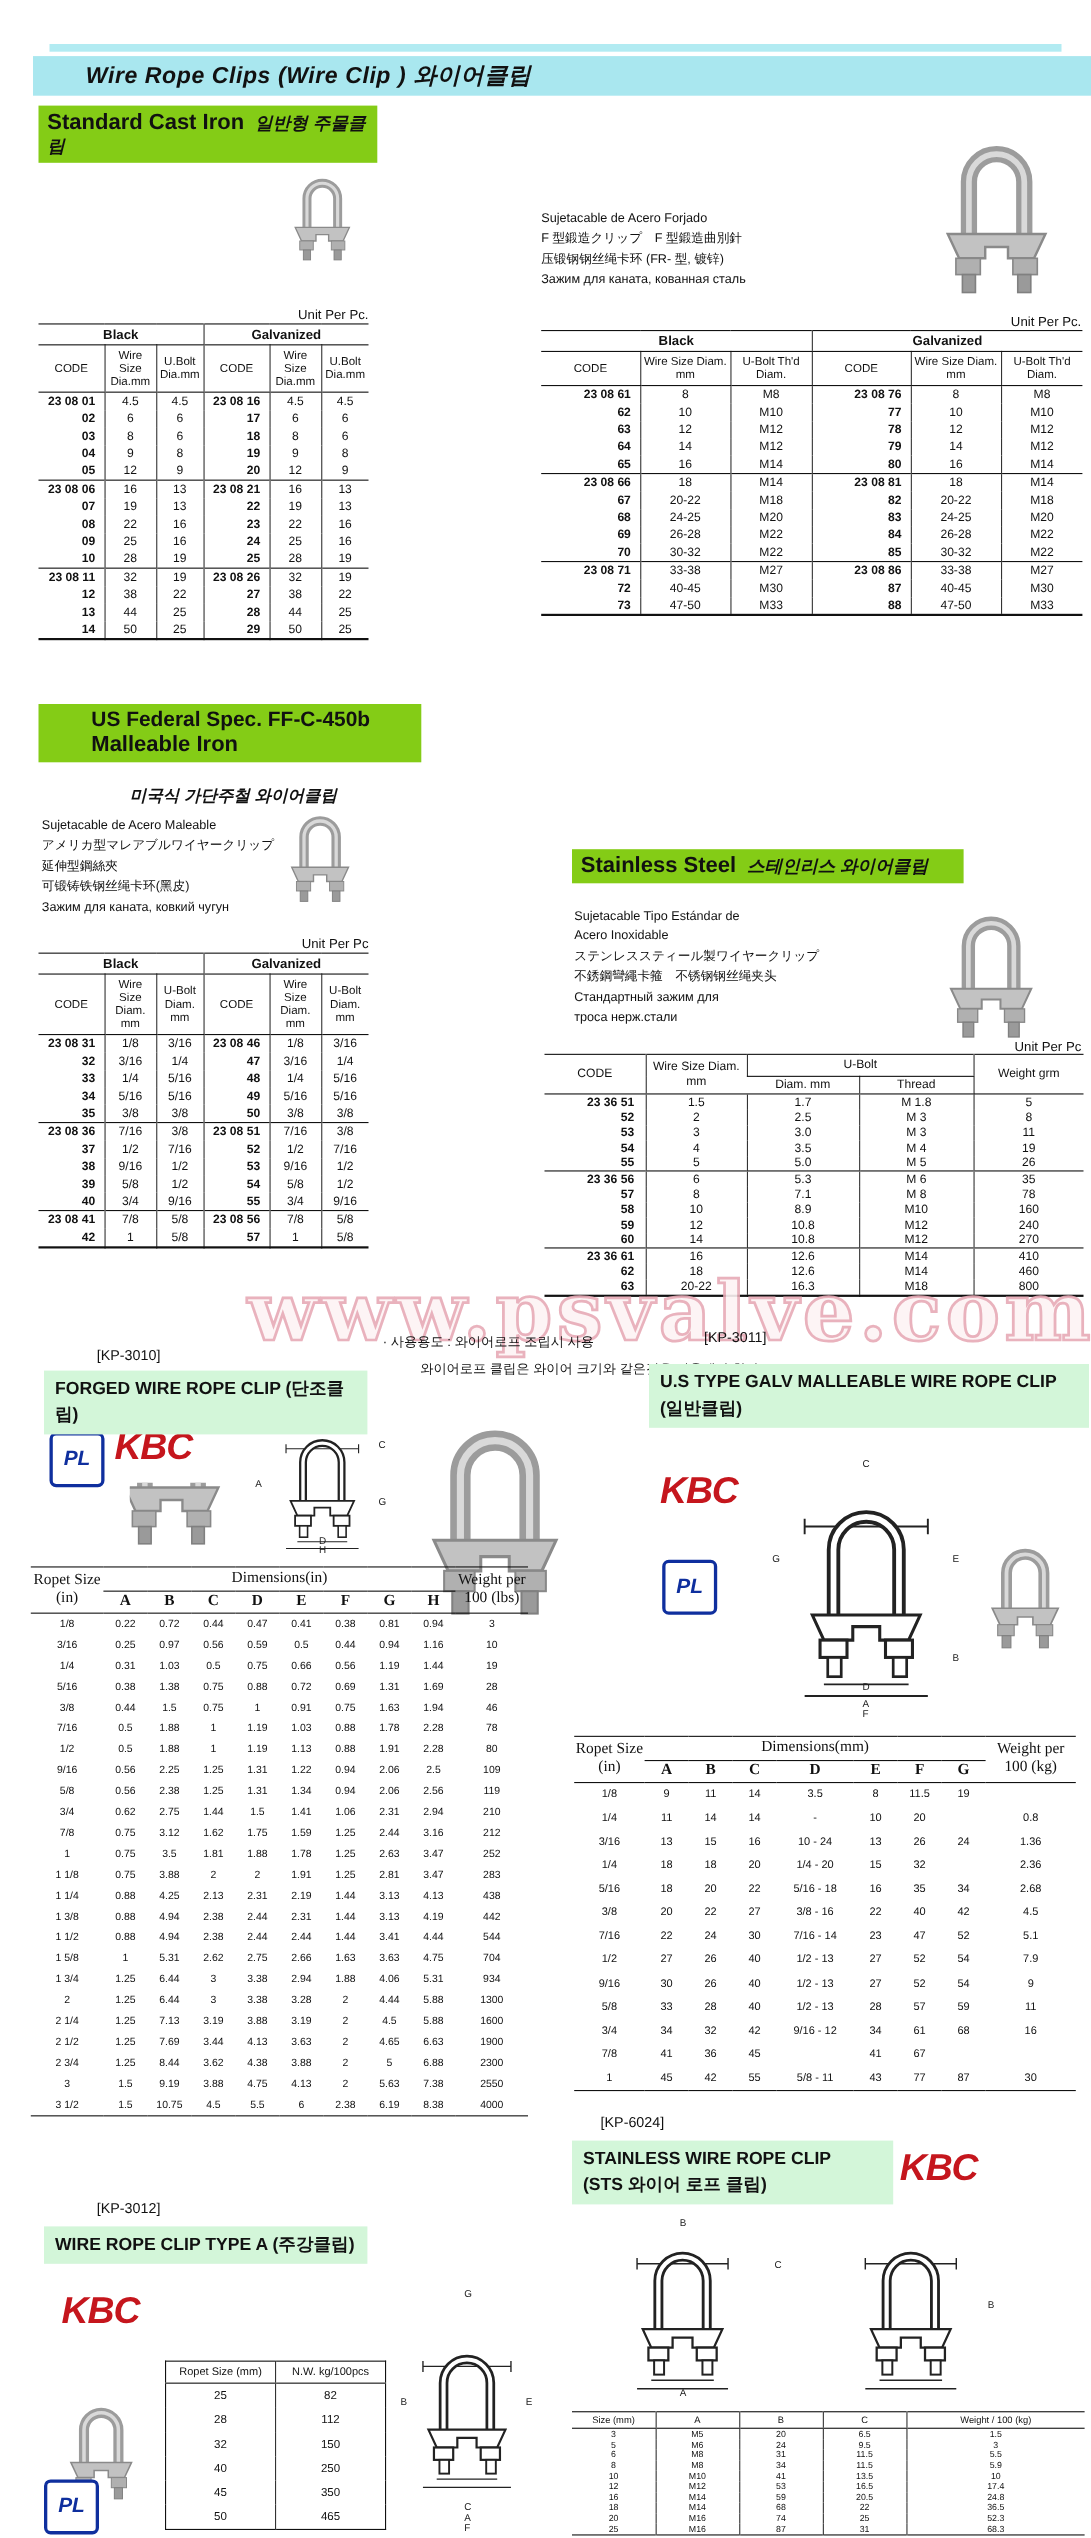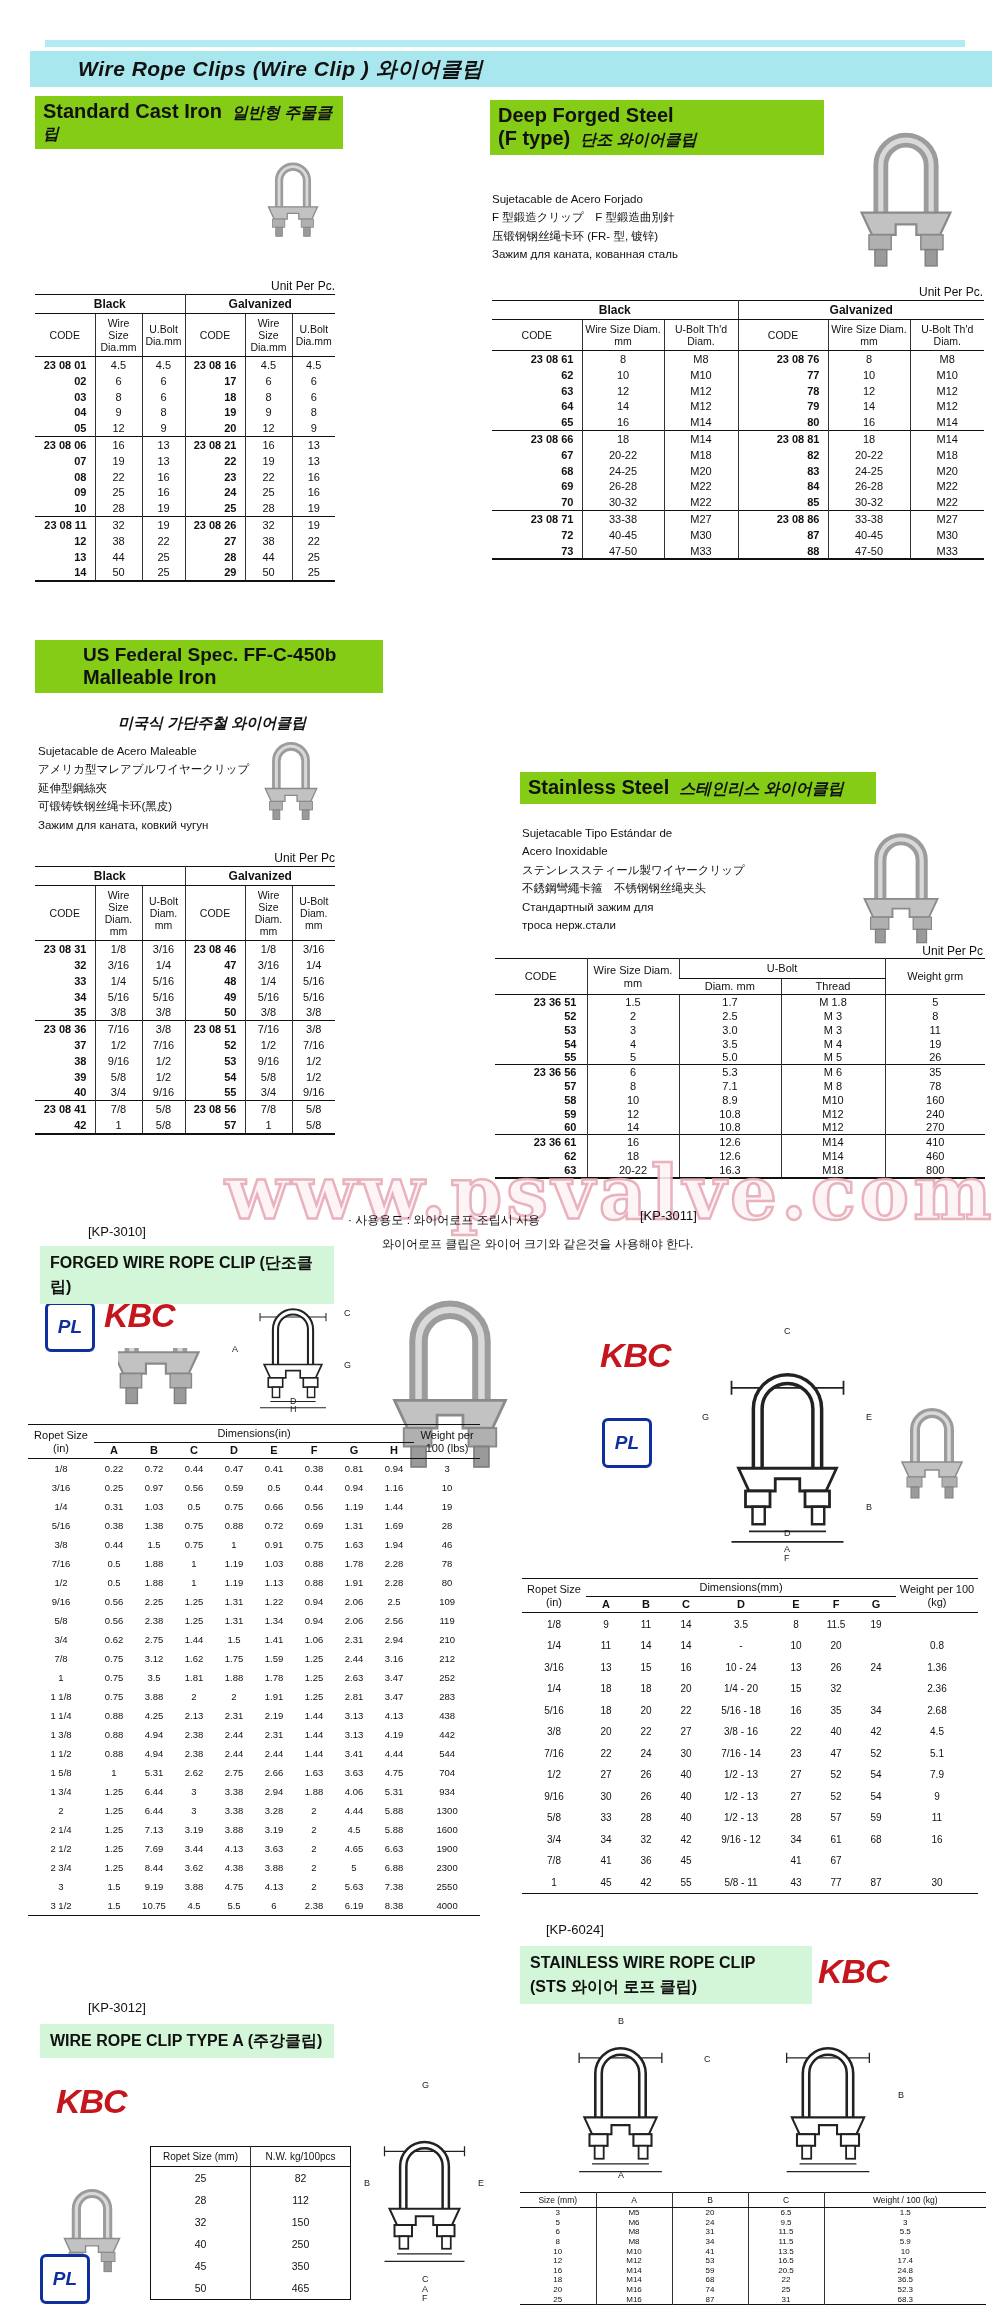--- a/index.html
+++ b/index.html
@@ -28,21 +28,21 @@
   .tst thead tr:first-child th:nth-child(3){border-bottom:1px solid #111;}
   .tst thead tr:nth-child(2) th{padding:1px;}
   .tst thead tr:nth-child(2) th{border-bottom:1.5px solid #111;}
   .tst thead tr:first-child th{border-bottom:1.5px solid #111;}
   .tst thead tr:first-child th[rowspan]{border-bottom:1.5px solid #111;}
   .tst th+th,.tst td+td{border-left:1px solid #333;}
   .tst td{font-size:11px;height:13.8px;white-space:nowrap;}
   .tst td:first-child{font-weight:bold;text-align:right;padding-right:10px;}
   .tst tbody tr.group-start td{border-top:1.5px solid #111;}
   .kpt{border-top:1.5px solid #111;border-bottom:1.5px solid #111;}
-  .kpt thead th{font-size:11px;line-height:1.2;white-space:normal;}
+  .kpt thead th{font-size:14px;line-height:1.2;white-space:normal;font-family:Liberation Serif, serif;}
   .kpt thead tr:first-child th{padding:2px 0;}
   .kpt thead tr:first-child th:nth-child(2){border-bottom:1px solid #111;}
   .kpt thead tr:nth-child(2) th{border-bottom:1.5px solid #111;font-weight:bold;padding:1px 0;}
   .kpt thead th[rowspan]{border-bottom:1.5px solid #111;}
   .t3010 td{font-size:9.5px;height:19px;white-space:nowrap;}
   .t3011 td{font-size:10px;height:21.5px;white-space:nowrap;}
   .t24{border-top:1.5px solid #111;border-bottom:1.5px solid #111;}
   .t24 thead th{font-size:8.5px;border-bottom:1px solid #111;padding:2px 0;}
   .t24 th+th,.t24 td+td{border-left:1px solid #333;}
   .t24 td{font-size:8px;height:9.6px;padding:0;white-space:nowrap;}
@@ -236,24 +236,20 @@
           <td>14</td>
           <td>50</td>
           <td>25</td>
           <td>29</td>
           <td>50</td>
           <td>25</td>
         </tr>
       </tbody>
   </table>
 
-  <div class="abs sec-h" style="left:490px;top:100px;width:318px;">
-    <div><span class="en">Deep Forged Steel</span></div>
-    <div><span class="en">(F type)</span><span class="ko">단조 와이어클립</span></div>
-  </div>
   <div class="abs desc" style="left:492px;top:190px;width:320px;">
     <div>Sujetacable de Acero Forjado</div>
     <div>F 型鍛造クリップ　F 型鍛造曲別針</div>
     <div>压锻钢钢丝绳卡环 (FR- 型, 镀锌)</div>
     <div>Зажим для каната, кованная сталь</div>
   </div>
   <svg class="abs" style="left:832px;top:88px;" width="148" height="196" viewBox="0 0 100 120">
       <use href="#g-photo"></use>
     </svg>
   <div class="abs unit" style="left:845px;top:285px;width:138px;">Unit Per Pc.</div>
@@ -1000,20 +996,24 @@
           <td>6</td>
           <td>2.38</td>
           <td>6.19</td>
           <td>8.38</td>
           <td>4000</td>
         </tr>
       </tbody>
   </table>
 
   <div class="abs kp-label" style="left:640px;top:1208px;z-index:2;">[KP-3011]</div>
+  <div class="abs kp-h" style="left:590px;top:1240px;width:380px;z-index:2;">
+    <div>U.S TYPE GALV MALLEABLE WIRE ROPE CLIP</div>
+    <div>(일반클립)</div>
+  </div>
   <div class="abs kbc" style="left:600px;top:1336px;font-size:34px;"><span>KBC</span></div>
   <div class="abs pl-box" style="left:602px;top:1418px;">
       <span>PL</span>
     </div>
   <div class="abs" style="left:700px;top:1322px;width:175px;height:240px;">
     <svg width="175" height="240" viewBox="0 0 100 130" preserveAspectRatio="xMidYMid meet">
         <use href="#g-line"></use>
       </svg>
     <span class="dim" style="left:84px;top:4px;">C</span>
     <span class="dim" style="left:2px;top:90px;">G</span>

